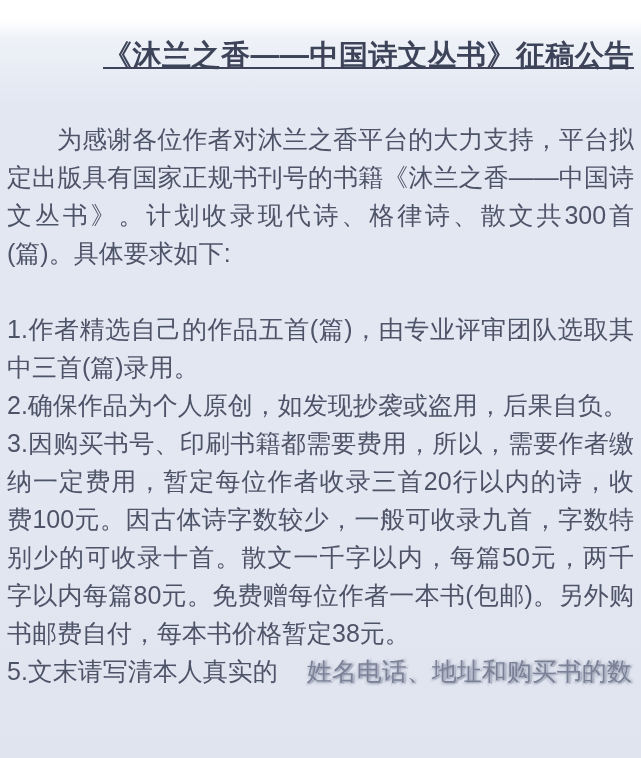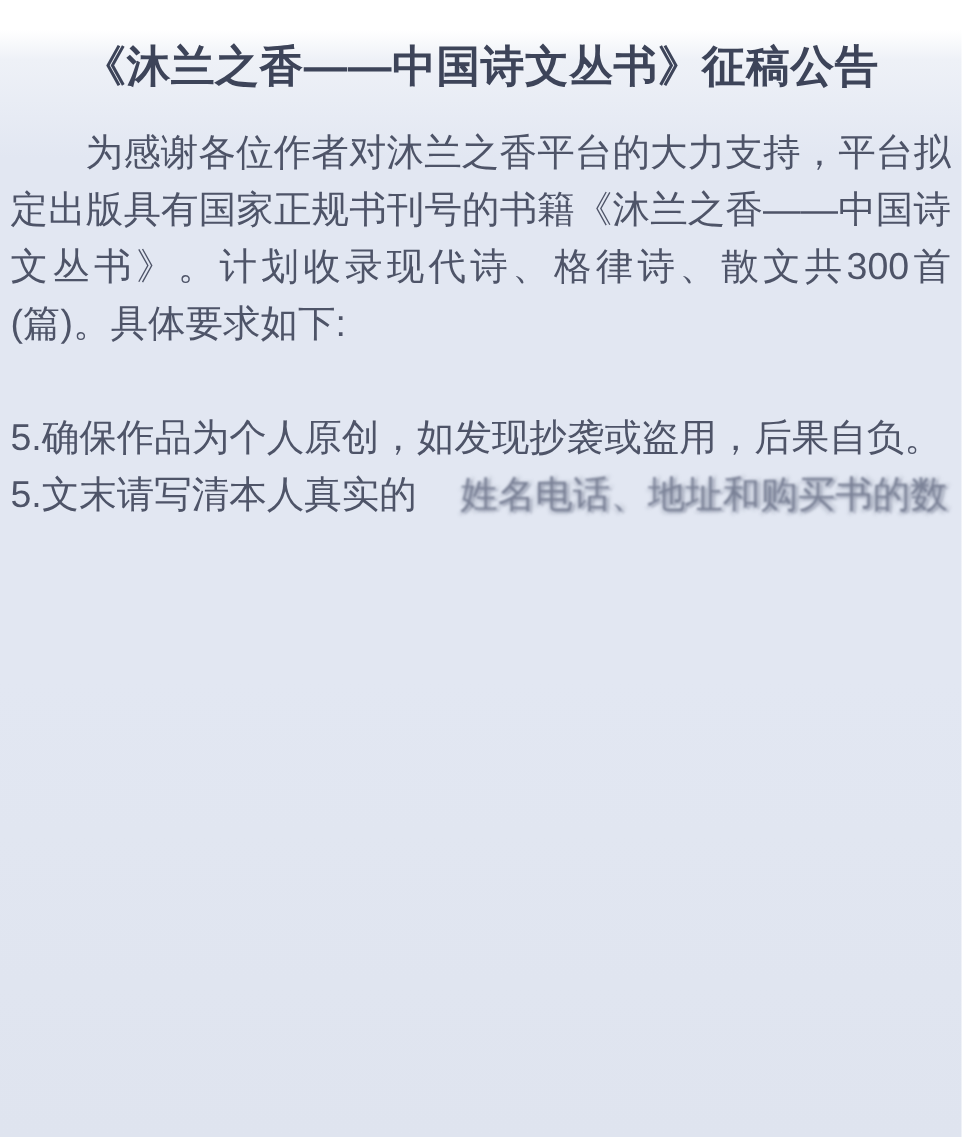--- a/index.html
+++ b/index.html
@@ -17,38 +17,39 @@
       var(--bg, #e2e7f2) 105px,
       var(--bg, #e2e7f2) 60%,
       #dfe4ef 100%);
     font-family: "Liberation Sans", sans-serif;
   }
   .page {
     padding: 0 7px;
     filter: blur(0.2px); 
   }
   .title {
-    margin: 25px 0 0 0;
+    margin: 35px 0 0 0;
     font-size: 29px;
     line-height: 40px;
     font-weight: 700;
-    text-align: center;
+    text-align: right;
     letter-spacing: 0.5px;
     color: var(--title-color, #3d4459);
+    text-decoration: underline;
   }
   .intro, .para {
     font-size: 25px;
     line-height: 38px;
     text-align: justify;
     text-justify: inter-ideograph;
     color: var(--text-color, #4e5468);
     margin: 0;
   }
   .intro {
-    margin-top: 18px;
+    margin-top: 45px;
     text-indent: 2em;
   }
   .items {
     margin-top: 38px;
   }
   .smudged {
     color: var(--smudge-color, #7a8196);
     filter: blur(0.7px);
     text-shadow: 2px 1px 1px rgba(122, 129, 150, 0.45),
                 -1px 2px 2px rgba(130, 138, 158, 0.35),
@@ -58,16 +59,18 @@
 </style>
 </head>
 <body>
 
 <div class="page">
   <h1 class="title">《沐兰之香——中国诗文丛书》征稿公告</h1>
 
   <p class="intro">为感谢各位作者对沐兰之香平台的大力支持，平台拟定出版具有国家正规书刊号的书籍《沐兰之香——中国诗文丛书》。计划收录现代诗、格律诗、散文共300首(篇)。具体要求如下:</p>
 
   <div class="items" id="items">
-      <p class="para">5.确保作品为个人原创，如发现抄袭或盗用，后果自负。</p>
+      <p class="para">1.作者精选自己的作品五首(篇)，由专业评审团队选取其中三首(篇)录用。</p>
+      <p class="para">2.确保作品为个人原创，如发现抄袭或盗用，后果自负。</p>
+      <p class="para">3.因购买书号、印刷书籍都需要费用，所以，需要作者缴纳一定费用，暂定每位作者收录三首20行以内的诗，收费100元。因古体诗字数较少，一般可收录九首，字数特别少的可收录十首。散文一千字以内，每篇50元，两千字以内每篇80元。免费赠每位作者一本书(包邮)。另外购书邮费自付，每本书价格暂定38元。</p>
       <p class="para">5.文末请写清本人真实的<span class="smudged">姓名电话、地址和购买书的数</span></p>
     </div>
 </div>
 
 </body></html>

